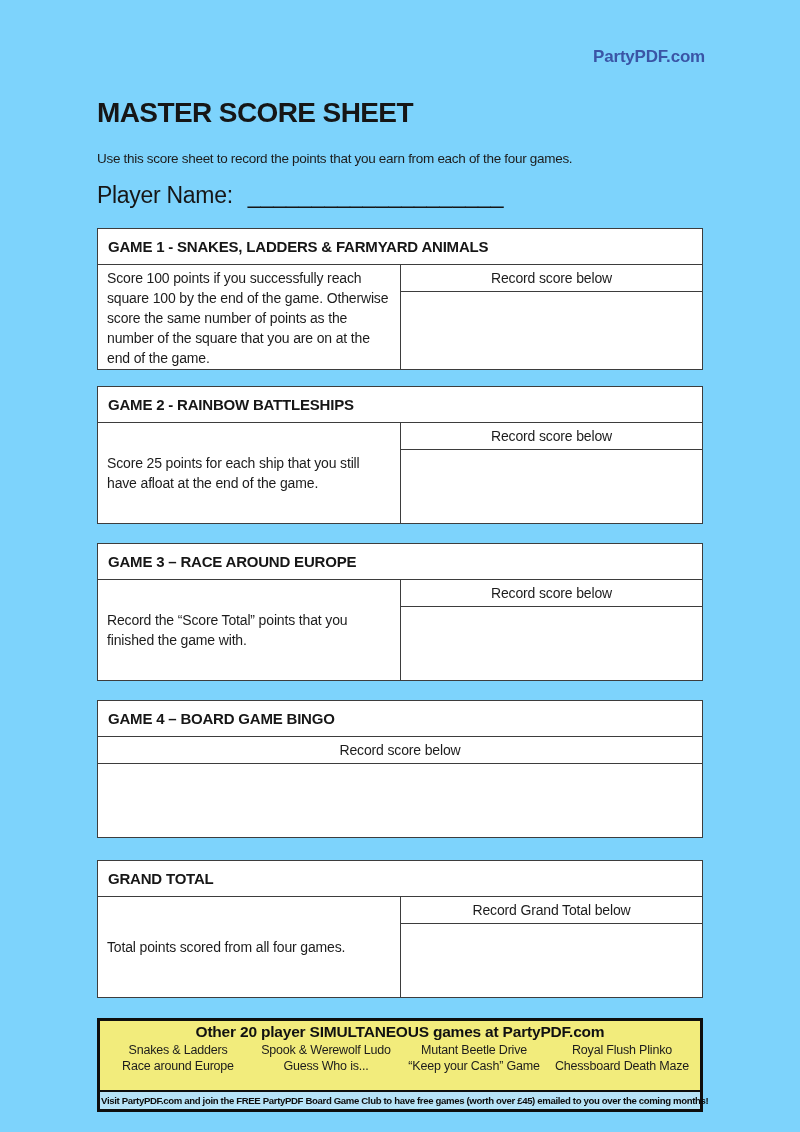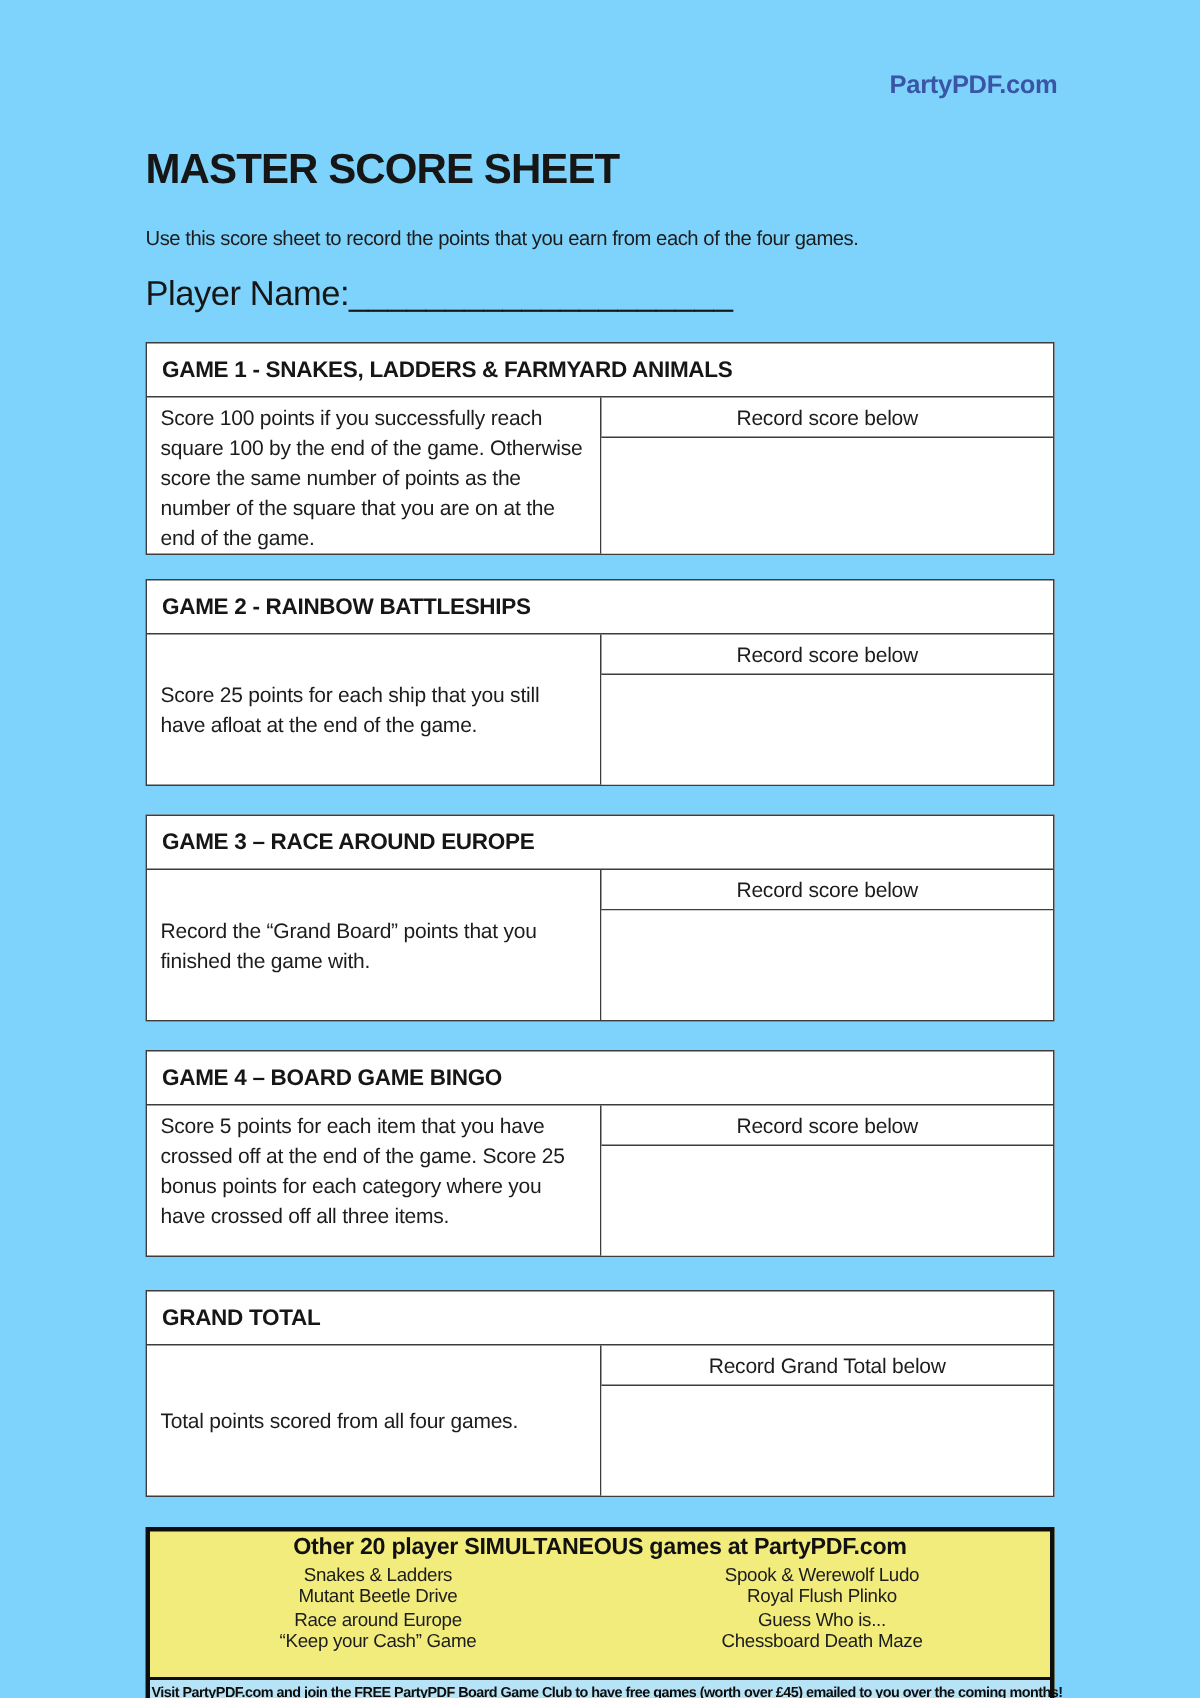--- a/index.html
+++ b/index.html
@@ -19,21 +19,21 @@
     font-size:28px; font-weight:bold; letter-spacing:-0.6px; color:#161616;
   }
   #subtitle {
     position:absolute; top:151px; left:97px; width:606px;
     font-size:13.5px; letter-spacing:-0.3px; white-space:nowrap;
   }
   #player-line {
     position:absolute; top:182px; left:97px;
     font-size:23px; letter-spacing:-0.3px; color:#161616;
   }
-  #player-line .blank { letter-spacing:0; }
+  #player-line .blank { letter-spacing:0;margin-left:15px; }
 
   .gtable {
     position:absolute; left:97px; width:606px;
     border:1px solid #3d3d3d; background:#fff;
   }
   .gt-header {
     height:36px; border-bottom:1px solid #3d3d3d;
     display:flex; align-items:center; padding:0 10px;
     font-weight:bold; font-size:15px; letter-spacing:-0.2px; color:#161616;
   }
@@ -55,21 +55,21 @@
 
   #banner {
     position:absolute; left:97px; top:1018px; width:606px;
     border:3px solid #0e0e0e; background:var(--banner_yellow, #f2ec7c);
   }
   #banner-title {
     text-align:center; font-weight:bold; font-size:15.5px;
     letter-spacing:-0.2px; padding:2px 0 1px 0; color:#111;
   }
   .banner-grid {
-    display:grid; grid-template-columns:repeat(2, 1fr);
+    display:grid; grid-template-columns:repeat(4, 1fr);
     font-size:12.5px; letter-spacing:-0.2px; text-align:center;
     padding:1px 4px 0 4px;
   }
   .banner-grid + .banner-grid { padding-bottom:17px; padding-top:2px; }
   #banner-footer {
     background:var(--banner_cyan, #b7e3f7); border-top:2px solid #0e0e0e;
     text-align:center; font-weight:bold; font-size:9.6px;
     letter-spacing:-0.35px; white-space:nowrap; padding:3px 1px;
     color:#0d0d0d;
   }
@@ -105,32 +105,31 @@
       <div class="gt-right">
         <div class="gt-record">Record score below</div>
         <div class="gt-score"></div>
       </div>
     </div>
   </div>
 
   <div class="gtable" style="top:543px">
     <div class="gt-header">GAME 3 – RACE AROUND EUROPE</div>
     <div class="gt-body">
-      <div class="gt-left">Record the “Grand Board” points that you finished the game with.</div>
+      <div class="gt-left">Record the “Score Total” points that you finished the game with.</div>
       <div class="gt-right">
         <div class="gt-record">Record score below</div>
         <div class="gt-score"></div>
       </div>
     </div>
   </div>
 
   <div class="gtable top-align" style="top:700px">
     <div class="gt-header">GAME 4 – BOARD GAME BINGO</div>
     <div class="gt-body">
-      <div class="gt-left">Score 5 points for each item that you have crossed off at the end of the game. Score 25 bonus points for each category where you have crossed off all three items.</div>
       <div class="gt-right">
         <div class="gt-record">Record score below</div>
         <div class="gt-score"></div>
       </div>
     </div>
   </div>
 
   <div class="gtable" style="top:860px">
     <div class="gt-header">GRAND TOTAL</div>
     <div class="gt-body">

